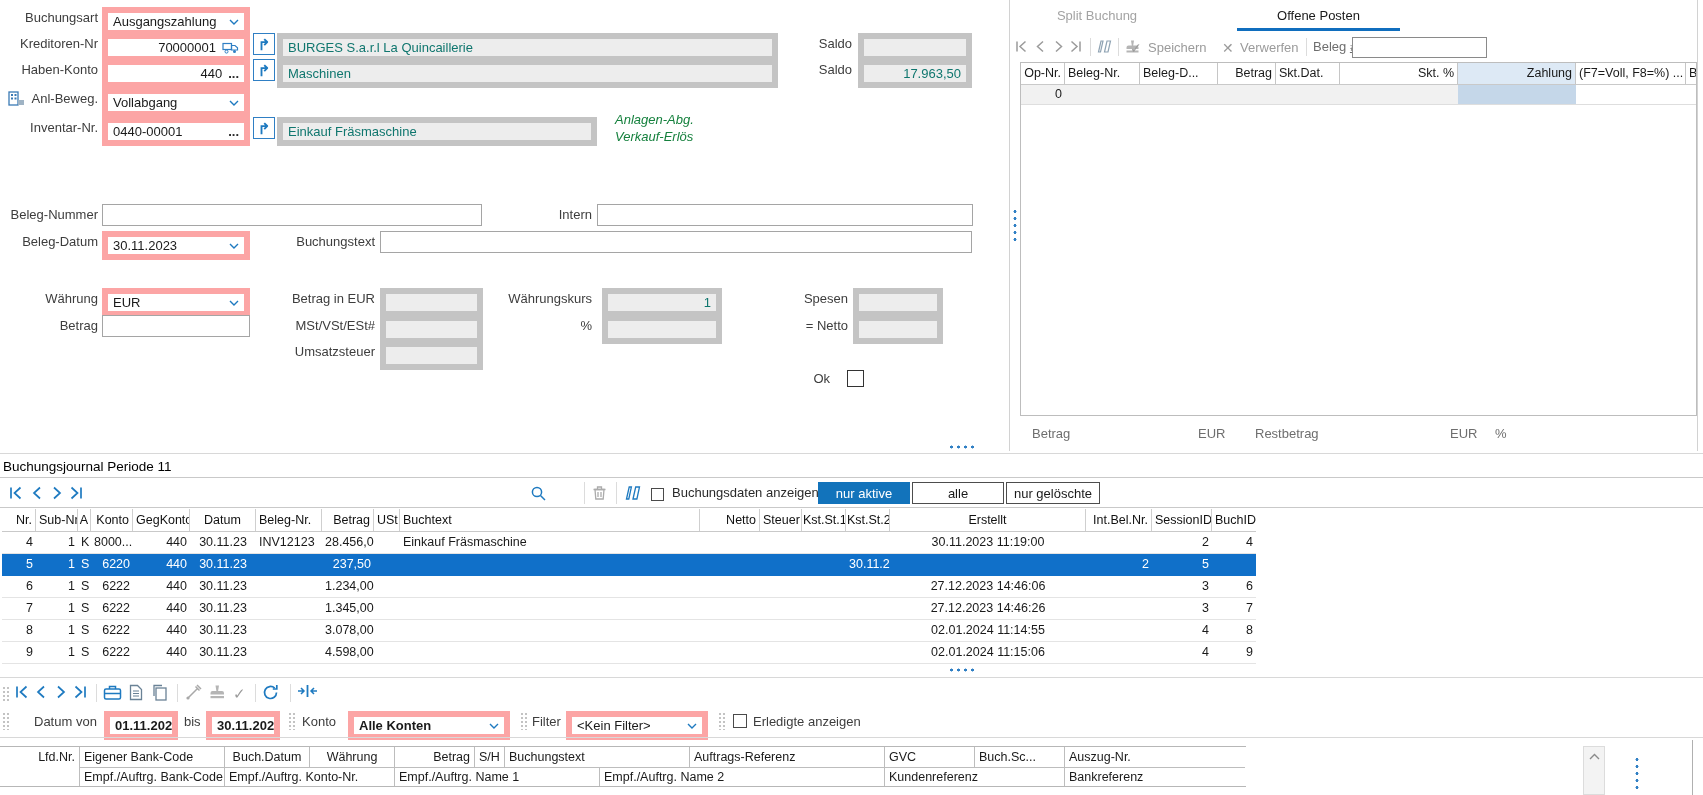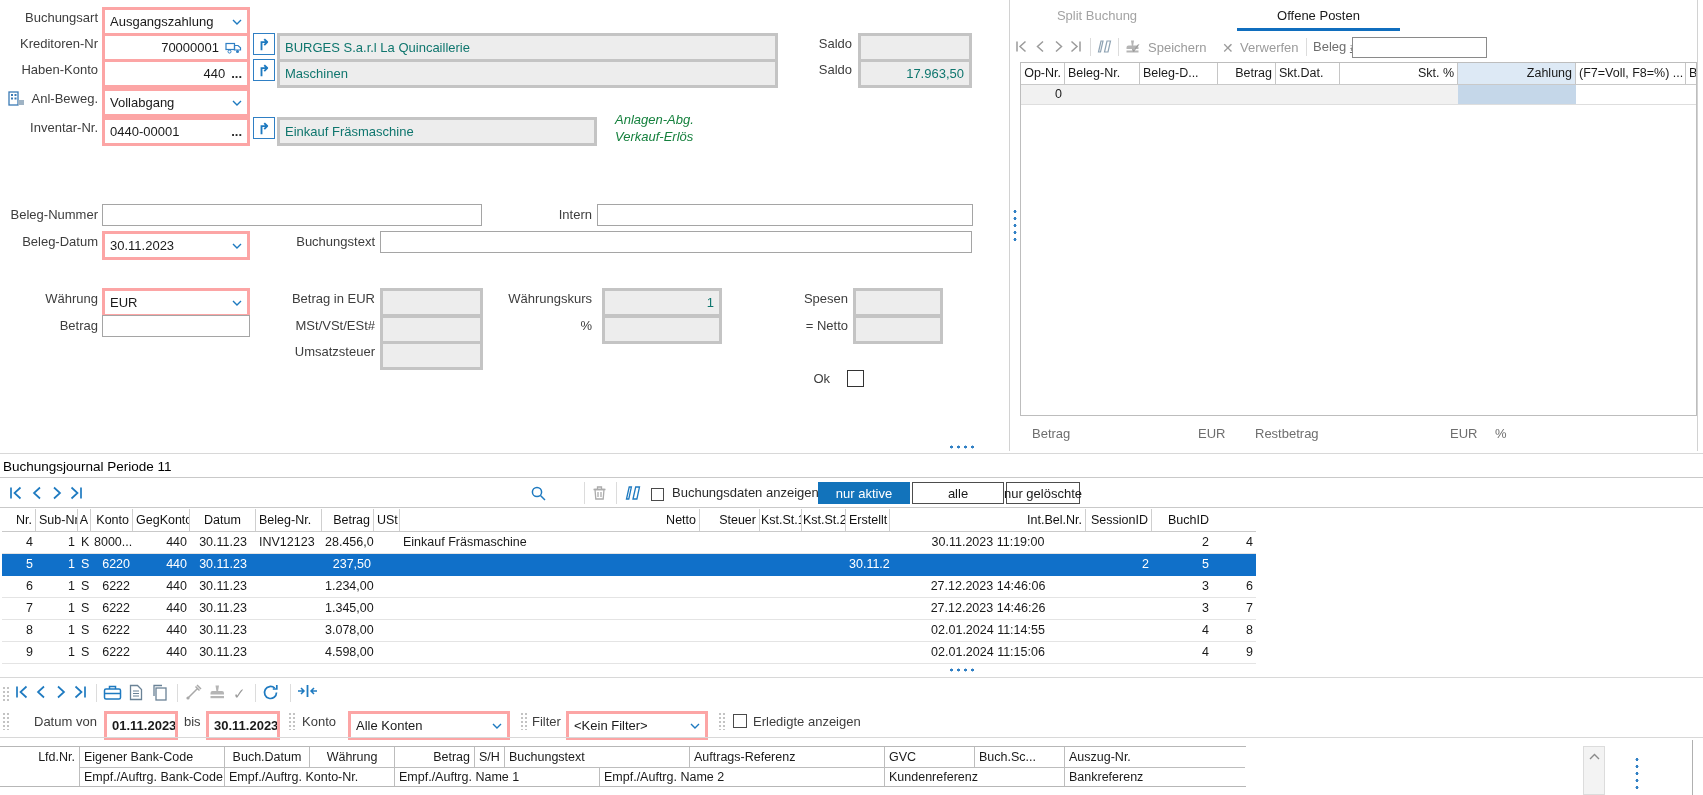--- a/index.html
+++ b/index.html
@@ -5,21 +5,21 @@
   html,body{margin:0;padding:0;background:#fff}
   .screen{position:relative;width:1703px;height:795px;background:#fff;overflow:hidden;
           font-family:"Liberation Sans",sans-serif;color:#1a1a1a;
           --jcols:34px 42px 13px 42px 57px 66px 66px 52px 26px 300px 60px 42px 44px 44px 196px 66px 60px 44px;
           --ocols:44px 75px 78px 58px 64px 118px 118px 110px 10px;
           --b1cols:80px 145px 85px 85px 80px 30px 185px 195px 90px 90px 180px;
           --b2cols:80px 145px 170px 205px 285px 180px 180px;}
   .abs{position:absolute}
   .flabel{position:absolute;font-size:13px;color:#3d3d3d;line-height:22px;text-align:right;white-space:nowrap}
   .llabel{position:absolute;font-size:13px;color:#3d3d3d;line-height:22px;white-space:nowrap}
-  .field{position:absolute;box-sizing:border-box;height:29px;border:3px solid #fca5a5;background:#fff;
+  .field{position:absolute;box-sizing:border-box;height:29px;border:6px solid #fca5a5;background:#fff;
          font-size:13px;display:flex;align-items:center;padding:0 5px;white-space:nowrap;overflow:hidden}
   .dis{background:#ededed;border-color:#c4c4c4;color:#0f766e}
   .fval{flex:1 1 auto}
   .fval.r{text-align:right}
   .chev{flex:0 0 auto;margin-left:6px}
   input.tx{position:absolute;box-sizing:border-box;height:22px;border:1px solid #a5a5a5;background:#fff;
            font:13px "Liberation Sans",sans-serif;padding:0 5px;outline:none;color:#1a1a1a}
   .jumpbtn{position:absolute;width:22px;height:22px;box-sizing:border-box;border:1px solid #2f7fc4;background:#fff;
            color:#1e7ac0;font-size:15px;font-weight:bold;display:flex;align-items:center;justify-content:center;line-height:1;cursor:pointer}
   .vline{position:absolute;width:1px;background:#d2d2d2}
@@ -320,33 +320,34 @@
   <div class="sep" style="left:616px;top:482px;height:22px"></div>
   <div class="toolico" style="left:624px;top:485px">
     <svg width="18" height="16" viewBox="0 0 18 16">
         <path d="M2.5 14L5.2 2h2.2L4.8 14zM9 14L11.7 2h3.8L12.9 14z" fill="none" stroke="#1e7ac0" stroke-width="1.3"></path>
       </svg>
     </div>
   <div class="cb" style="left:651px;top:488px"></div>
   <span class="llabel" style="left:672px;top:482px;color:#2a2a2a">Buchungsdaten anzeigen</span>
   <div class="tbtn on" style="left:818px;top:482px;width:92px">nur aktive</div>
   <div class="tbtn" style="left:912px;top:482px;width:92px">alle</div>
-  <div class="tbtn" style="left:1006px;top:482px;width:74px">nur gelöschte</div>
+  <div class="tbtn" style="left:1006px;top:482px;width:94px">nur gelöschte</div>
   <div class="hline" style="left:0;top:507px;width:1703px;background:#c9c9c9"></div>
 
   <div class="jhead">
     <div class="jh ar">Nr.</div>
     <div class="jh ar">Sub-Nr.</div>
     <div class="jh ac" style="padding:0 1px">A</div>
     <div class="jh ar">Konto</div>
     <div class="jh ar">GegKonto</div>
     <div class="jh ac">Datum</div>
     <div class="jh">Beleg-Nr.</div>
     <div class="jh ar">Betrag</div>
     <div class="jh">USt</div>
+    <div class="jh">Buchtext</div>
     <div class="jh ar">Netto</div>
     <div class="jh ar">Steuer</div>
     <div class="jh ar" style="padding:0 1px">Kst.St.1</div>
     <div class="jh ar" style="padding:0 1px">Kst.St.2</div>
     <div class="jh ac">Erstellt</div>
     <div class="jh ar">Int.Bel.Nr.</div>
     <div class="jh ar">SessionID</div>
     <div class="jh ar" style="border-right:none">BuchID</div>
   </div>
 
@@ -553,21 +554,21 @@
   </div>
   <span class="llabel" style="left:184px;top:711px">bis</span>
   <div class="field" style="left:206px;top:711px;width:74px;font-weight:bold">
     <span class="fval">30.11.2023</span>
     <svg class="chev" style="margin-left:2px" width="9" height="6" viewBox="0 0 10 6">
         <path d="M1 1l4 4 4-4" fill="none" stroke="#1e7ac0" stroke-width="1.4"></path>
       </svg>
   </div>
   <div class="grip" style="left:288px;top:712px;width:7px;height:18px"></div>
   <span class="llabel" style="left:302px;top:711px">Konto</span>
-  <div class="field" style="left:348px;top:711px;width:162px;font-weight:normal">
+  <div class="field" style="left:348px;top:711px;width:162px;font-weight:bold">
     <span class="fval">Alle Konten</span>
     <svg class="chev" width="10" height="6" viewBox="0 0 10 6">
         <path d="M1 1l4 4 4-4" fill="none" stroke="#1e7ac0" stroke-width="1.4"></path>
       </svg>
   </div>
   <div class="grip" style="left:520px;top:712px;width:7px;height:18px"></div>
   <span class="llabel" style="left:532px;top:711px">Filter</span>
   <div class="field" style="left:566px;top:711px;width:142px">
     <span class="fval">&lt;Kein Filter&gt;</span>
     <svg class="chev" width="10" height="6" viewBox="0 0 10 6">

